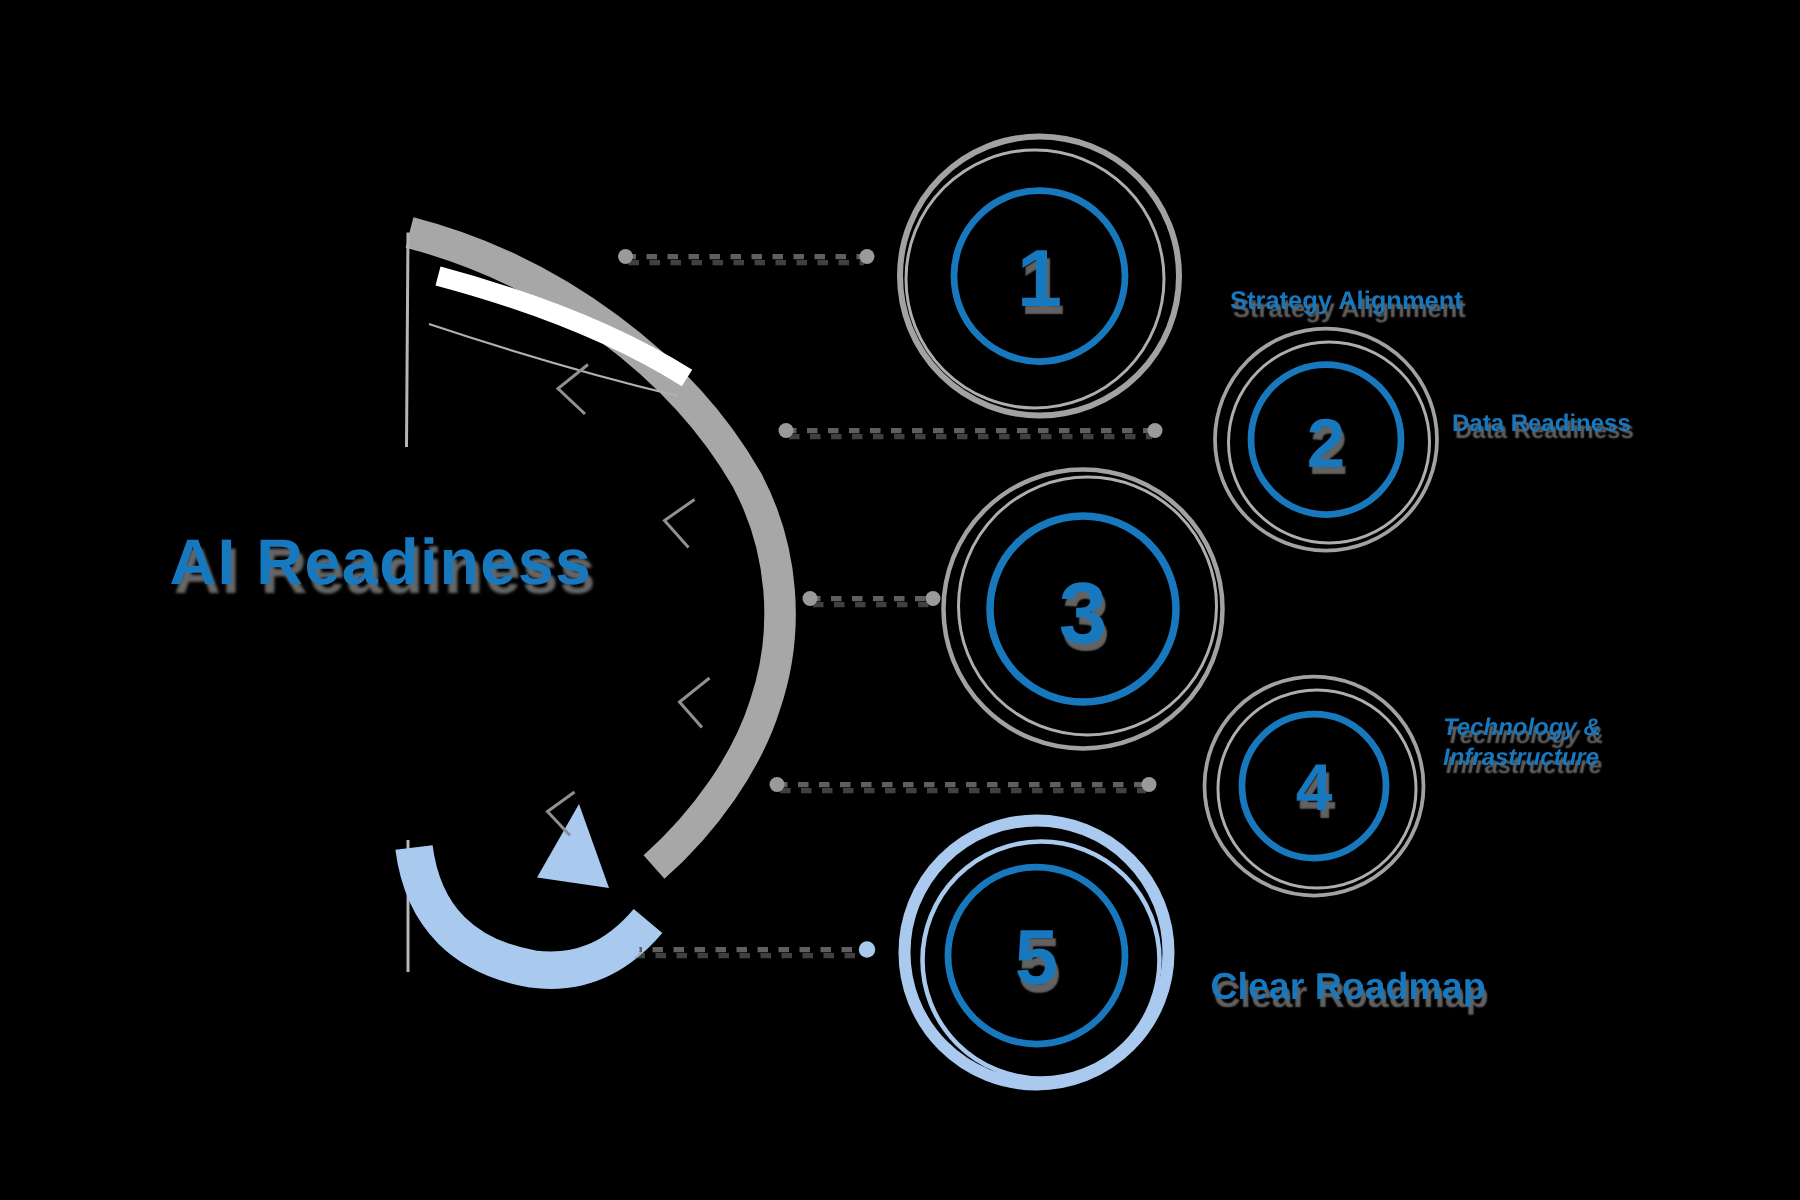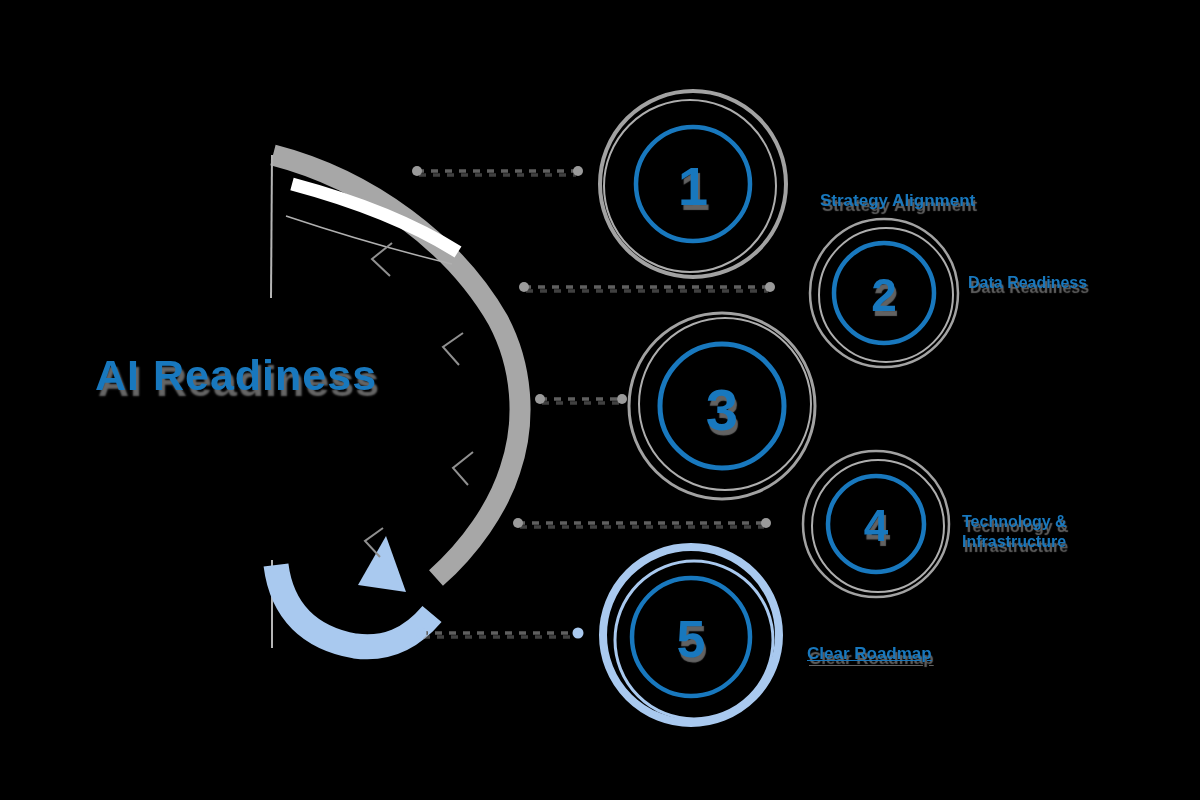--- a/index.html
+++ b/index.html
@@ -2,21 +2,21 @@
 <html><head>
 <meta charset="utf-8">
 <style>
   html,body{margin:0;padding:0;background:#000;}
   .canvas{
     position:relative;width:1200px;height:800px;background:#000000;
     overflow:hidden;font-family:"Liberation Sans", sans-serif;
   }
   svg.layer{position:absolute;left:0;top:0;width:1200px;height:800px;}
   .title{
-    position:absolute;left:95px;top:350px;width:300px;text-align:left;
+    position:absolute;left:95px;top:350px;width:300px;text-align:right;
     color:#1878be;font-weight:bold;font-size:43px;line-height:1.18;
     text-shadow:3px 6px 2px rgba(120,120,120,0.85);
     letter-spacing:1px;
   }
   .step-number{
     position:absolute;color:#1878be;font-weight:bold;text-align:center;
     text-shadow:2px 5px 1px rgba(115,115,115,0.85);
     transform:translate(-50%,-50%);
   }
   .step-label{
@@ -24,22 +24,22 @@
     text-shadow:2px 5px 1px rgba(115,115,115,0.85);line-height:1.25;
   }
   .n1{left:693px;top:186px;font-size:54px;}
   .n2{left:884px;top:295px;font-size:46px;}
   .n3{left:722px;top:409px;font-size:58px;}
   .n4{left:876px;top:526px;font-size:44px;}
   .n5{left:691px;top:639px;font-size:52px;}
   .l1{left:820px;top:142px;font-size:17px;margin-top:48px;}
   .l2{left:968px;top:273px;}
   .l3{left:826px;top:400px;}
-  .l4{left:962px;top:512px;width:175px;}
-  .l5{left:807px;top:643px;font-size:17px;text-decoration:underline;}
+  .l4{left:962px;top:476px;width:175px;font-style:italic;}
+  .l5{left:807px;top:643px;font-size:25px;}
 </style>
 </head>
 <body>
 
 <div class="canvas">
 
   <svg class="layer" viewBox="0 0 1200 800">
 
     <path d="M 273,155 C 370,180 455,245 498,320 C 522,365 527,420 510,470 C 498,508 470,548 436,578" fill="none" stroke="#a7a7a7" stroke-width="21"></path>
 

